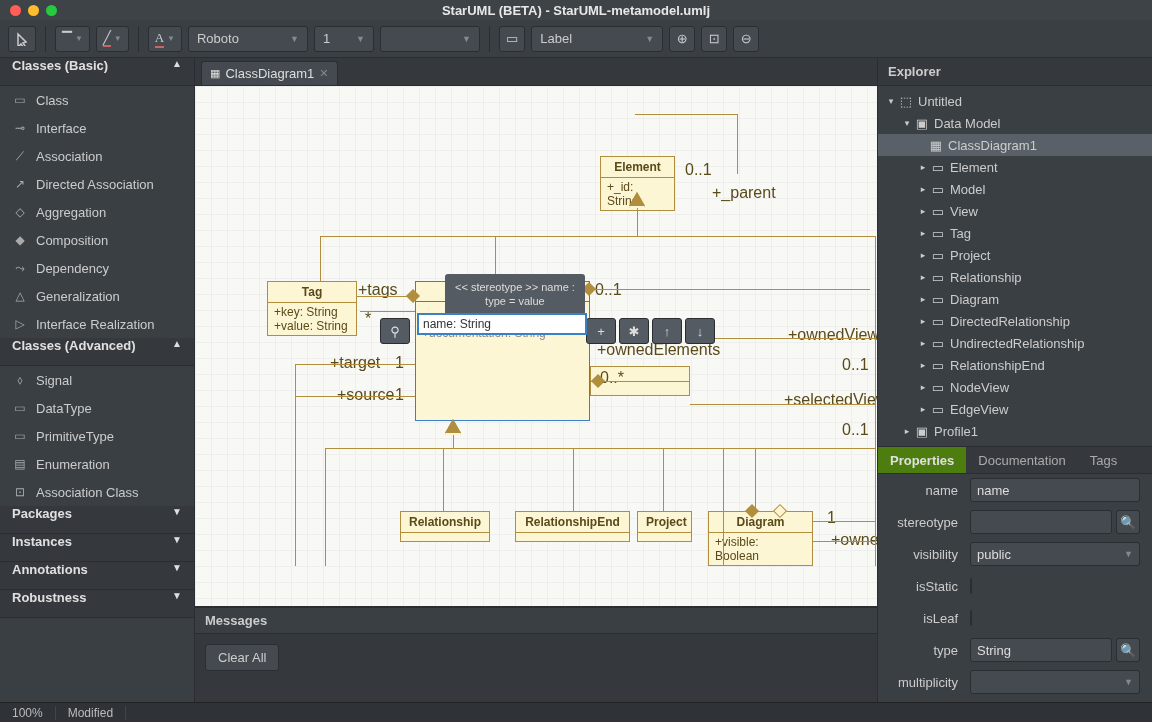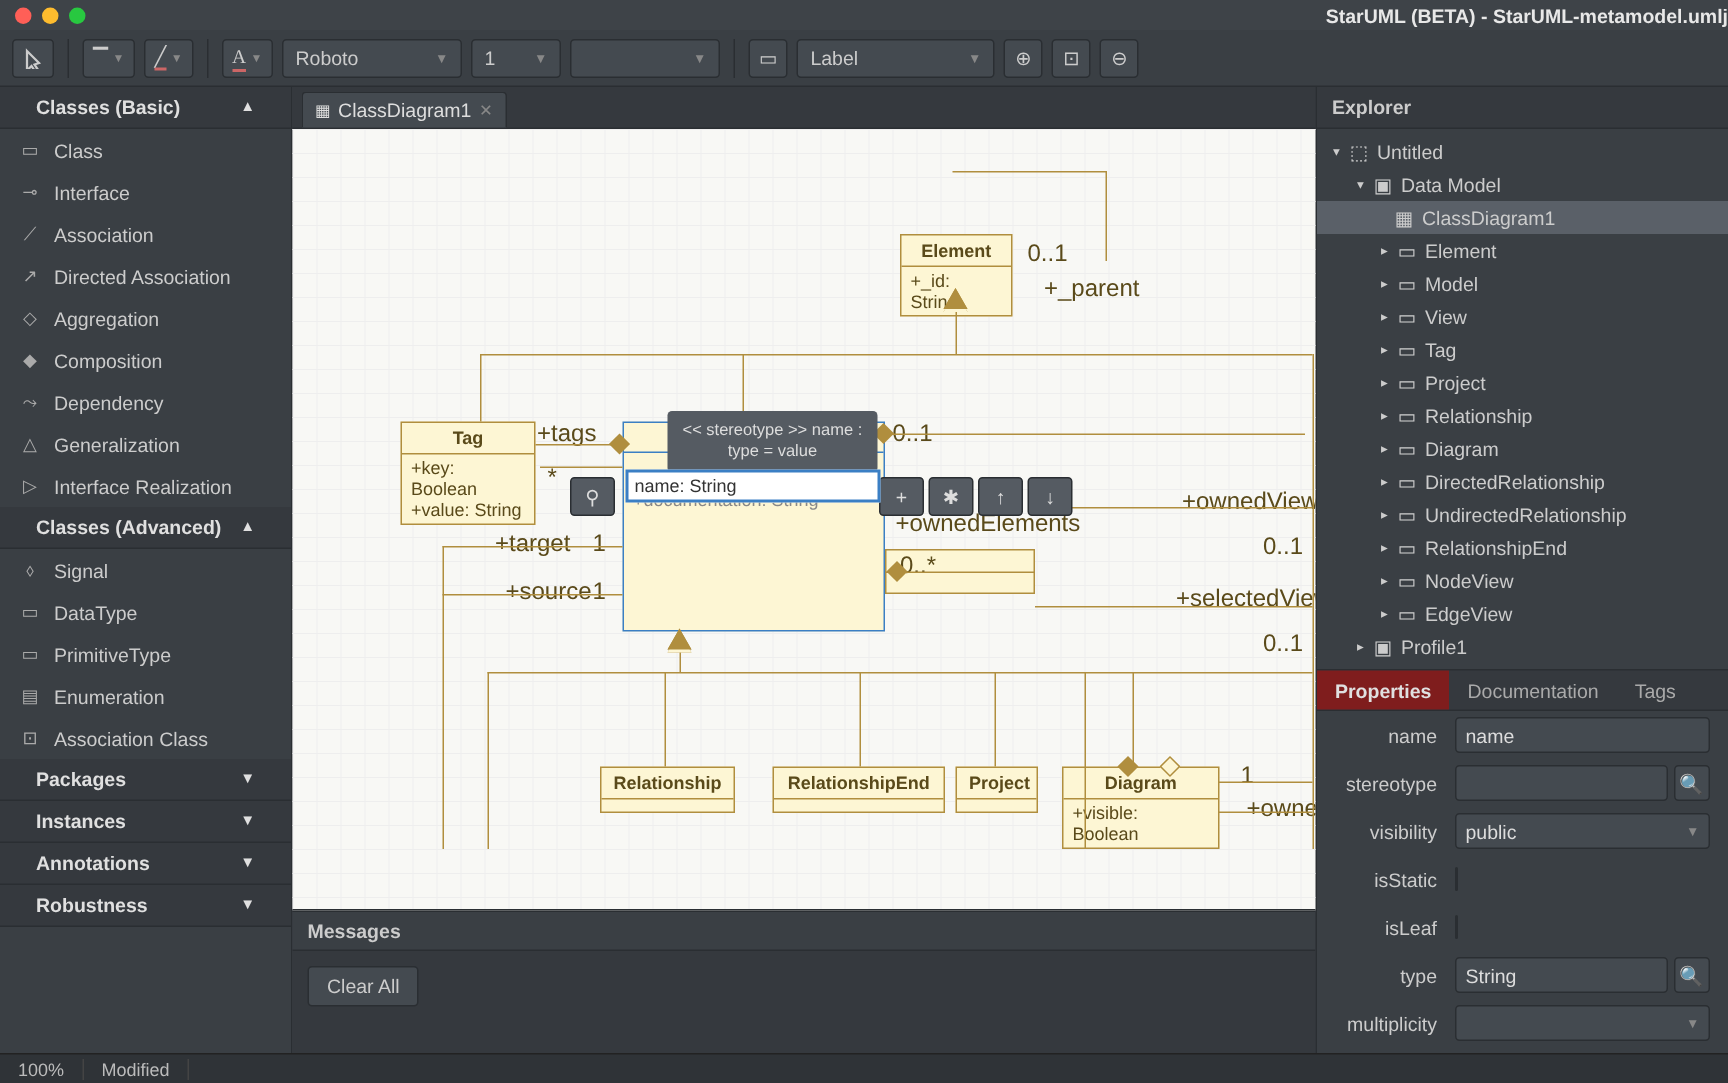--- a/index.html
+++ b/index.html
@@ -3,29 +3,29 @@
 <meta charset="utf-8">
 <style>
 *{margin:0;padding:0;box-sizing:border-box;font-family:-apple-system,BlinkMacSystemFont,"Segoe UI",sans-serif;}
 body{width:1152px;height:722px;background:#3a3f44;color:#ccc;font-size:13px;overflow:hidden;position:relative;}
 .titlebar{height:20px;background:#3e4348;display:flex;align-items:center;position:relative;}
 .traffic{display:flex;gap:7px;padding-left:10px;}
 .dot{width:11px;height:11px;border-radius:50%;}
 .dot.red{background:#ff5f57;}
 .dot.yellow{background:#febc2e;}
 .dot.green{background:#28c840;}
-.title{position:absolute;left:0;right:0;text-align:right;color:#e8e8e8;font-size:13px;font-weight:bold;}
+.title{position:absolute;left:0;right:0;text-align:center;color:#e8e8e8;font-size:13px;font-weight:bold;}
 .toolbar{height:38px;background:#3a3f44;border-bottom:1px solid #2a2e32;display:flex;align-items:center;padding:0 8px;gap:6px;}
 .tbtn{height:26px;min-width:26px;background:#444a50;border:1px solid #2a2e32;border-radius:3px;display:flex;align-items:center;justify-content:center;color:#ccc;cursor:pointer;padding:0 6px;}
 .tsep{width:1px;height:26px;background:#2a2e32;margin:0 3px;}
 .tsel{height:26px;background:#444a50;border:1px solid #2a2e32;border-radius:3px;display:flex;align-items:center;padding:0 8px;color:#ccc;cursor:pointer;}
 .tsel .dd{margin-left:auto;padding-left:12px;font-size:9px;color:#888;}
 .main{display:flex;height:644px;}
 .left{width:195px;background:#3a3f44;border-right:1px solid #2a2e32;display:flex;flex-direction:column;}
-.sh{height:28px;background:#35393e;border-bottom:1px solid #2a2e32;display:flex;align-items:center;padding:0 24px;font-weight:bold;color:#e0e0e0;cursor:pointer;}
+.sh{height:28px;background:#35393e;border-bottom:1px solid #2a2e32;display:flex;padding:0 12px;font-weight:bold;color:#e0e0e0;cursor:pointer;}
 .sh .chev{margin-left:auto;font-size:10px;}
 .slist{overflow:hidden;}
 .si{height:28px;display:flex;align-items:center;padding-left:12px;gap:8px;cursor:pointer;color:#ccc;}
 .sic{width:16px;text-align:center;font-size:12px;color:#aaa;}
 .center{flex:1;display:flex;flex-direction:column;background:#3a3f44;}
 .tabs{height:28px;background:#35393e;border-bottom:1px solid #2a2e32;display:flex;align-items:flex-end;padding-left:6px;}
 .tab{height:24px;background:#444a50;border:1px solid #2a2e32;border-bottom:none;border-radius:3px 3px 0 0;padding:0 8px;display:flex;align-items:center;gap:5px;color:#ddd;cursor:pointer;}
 .tab .x{color:#888;cursor:pointer;font-size:11px;}
 .canvas{flex:1;background:#f8f8f5;position:relative;overflow:hidden;background-image:linear-gradient(#eee 1px,transparent 1px),linear-gradient(90deg,#eee 1px,transparent 1px);background-size:16px 16px;border-bottom:1px solid #2a2e32;}
 .cls{position:absolute;background:#fdf6d4;border:1px solid #b08e3e;font-size:12px;color:#5a4a1a;}
@@ -49,21 +49,21 @@
 .clearbtn{margin:10px;padding:5px 12px;background:#444a50;border:1px solid #2a2e32;border-radius:3px;color:#ccc;display:inline-block;cursor:pointer;}
 .right{width:275px;background:#3a3f44;border-left:1px solid #2a2e32;display:flex;flex-direction:column;}
 .exph{height:28px;background:#35393e;border-bottom:1px solid #2a2e32;display:flex;align-items:center;padding:0 10px;font-weight:bold;}
 .tree{flex:1;overflow:auto;padding:4px 0;}
 .tn{display:flex;align-items:center;height:22px;cursor:pointer;color:#ccc;}
 .tn.sel{background:#5a6068;}
 .tn .exp{width:14px;text-align:center;font-size:9px;}
 .tn .tic{width:16px;height:14px;margin-right:4px;display:inline-flex;align-items:center;justify-content:center;}
 .ptabs{height:28px;background:#35393e;border-top:1px solid #2a2e32;border-bottom:1px solid #2a2e32;display:flex;}
 .ptab{padding:0 12px;display:flex;align-items:center;cursor:pointer;color:#aaa;}
-.ptab.active{background:#7f1d1d;color:#e0e0e0;font-weight:bold;}
+.ptab.active{background:#4d7c0f;color:#e0e0e0;font-weight:bold;}
 .props{overflow:auto;}
 .prow{display:flex;align-items:center;height:32px;padding:0 12px;}
 .plbl{width:80px;text-align:right;padding-right:12px;color:#ccc;}
 .pval{flex:1;height:24px;background:#444a50;border:1px solid #2a2e32;border-radius:3px;padding:0 6px;display:flex;align-items:center;color:#ddd;}
 .pval.chk{flex:0;width:16px;height:16px;padding:0;}
 .psrch{width:24px;height:24px;background:#444a50;border:1px solid #2a2e32;border-radius:3px;margin-left:4px;display:flex;align-items:center;justify-content:center;cursor:pointer;}
 .pdd{margin-left:auto;color:#888;font-size:9px;}
 .status{height:20px;background:#2f3337;border-top:1px solid #222;display:flex;align-items:center;color:#bbb;font-size:12px;}
 .status>div{padding:0 12px;border-right:1px solid #444;}
 svg.ico{width:14px;height:14px;fill:none;stroke:#ccc;stroke-width:1.5;}
@@ -228,25 +228,25 @@
     </div>
     <div class="canvas">
 
       <div class="cls" style="left:405px;top:70px;width:75px">
         <div class="hd">Element</div>
         <div class="cm">+_id: String</div>
       </div>
 
       <div style="position:absolute;left:440px;top:28px;width:103px;height:60px;border:1px solid #b08e3e;border-bottom:none;border-left:none"></div>
       <div class="lbl" style="left:490px;top:75px">0..1</div>
-      <div class="lbl" style="left:501px;top:98px">+_parent</div>
+      <div class="lbl" style="left:517px;top:98px">+_parent</div>
 
       <div class="cls" style="left:72px;top:195px;width:90px">
         <div class="hd">Tag</div>
-        <div class="cm" style="border-bottom:none;padding-bottom:0">+key: Boolean</div>
+        <div class="cm" style="border-bottom:none;padding-bottom:0">+key: String</div>
         <div class="cm" style="padding-top:0">+value: String</div>
       </div>
 
       <div class="cls sel" style="left:220px;top:195px;width:175px;height:140px">
         <div class="hd" style="height:20px;border-color:#3b7fc4"></div>
         <div class="cm" style="color:#888;padding-top:24px;border-color:#b08e3e55">+documentation: String</div>
       </div>
 
       <div class="tooltip">
         <div>&lt;&lt; stereotype &gt;&gt; name :</div>

